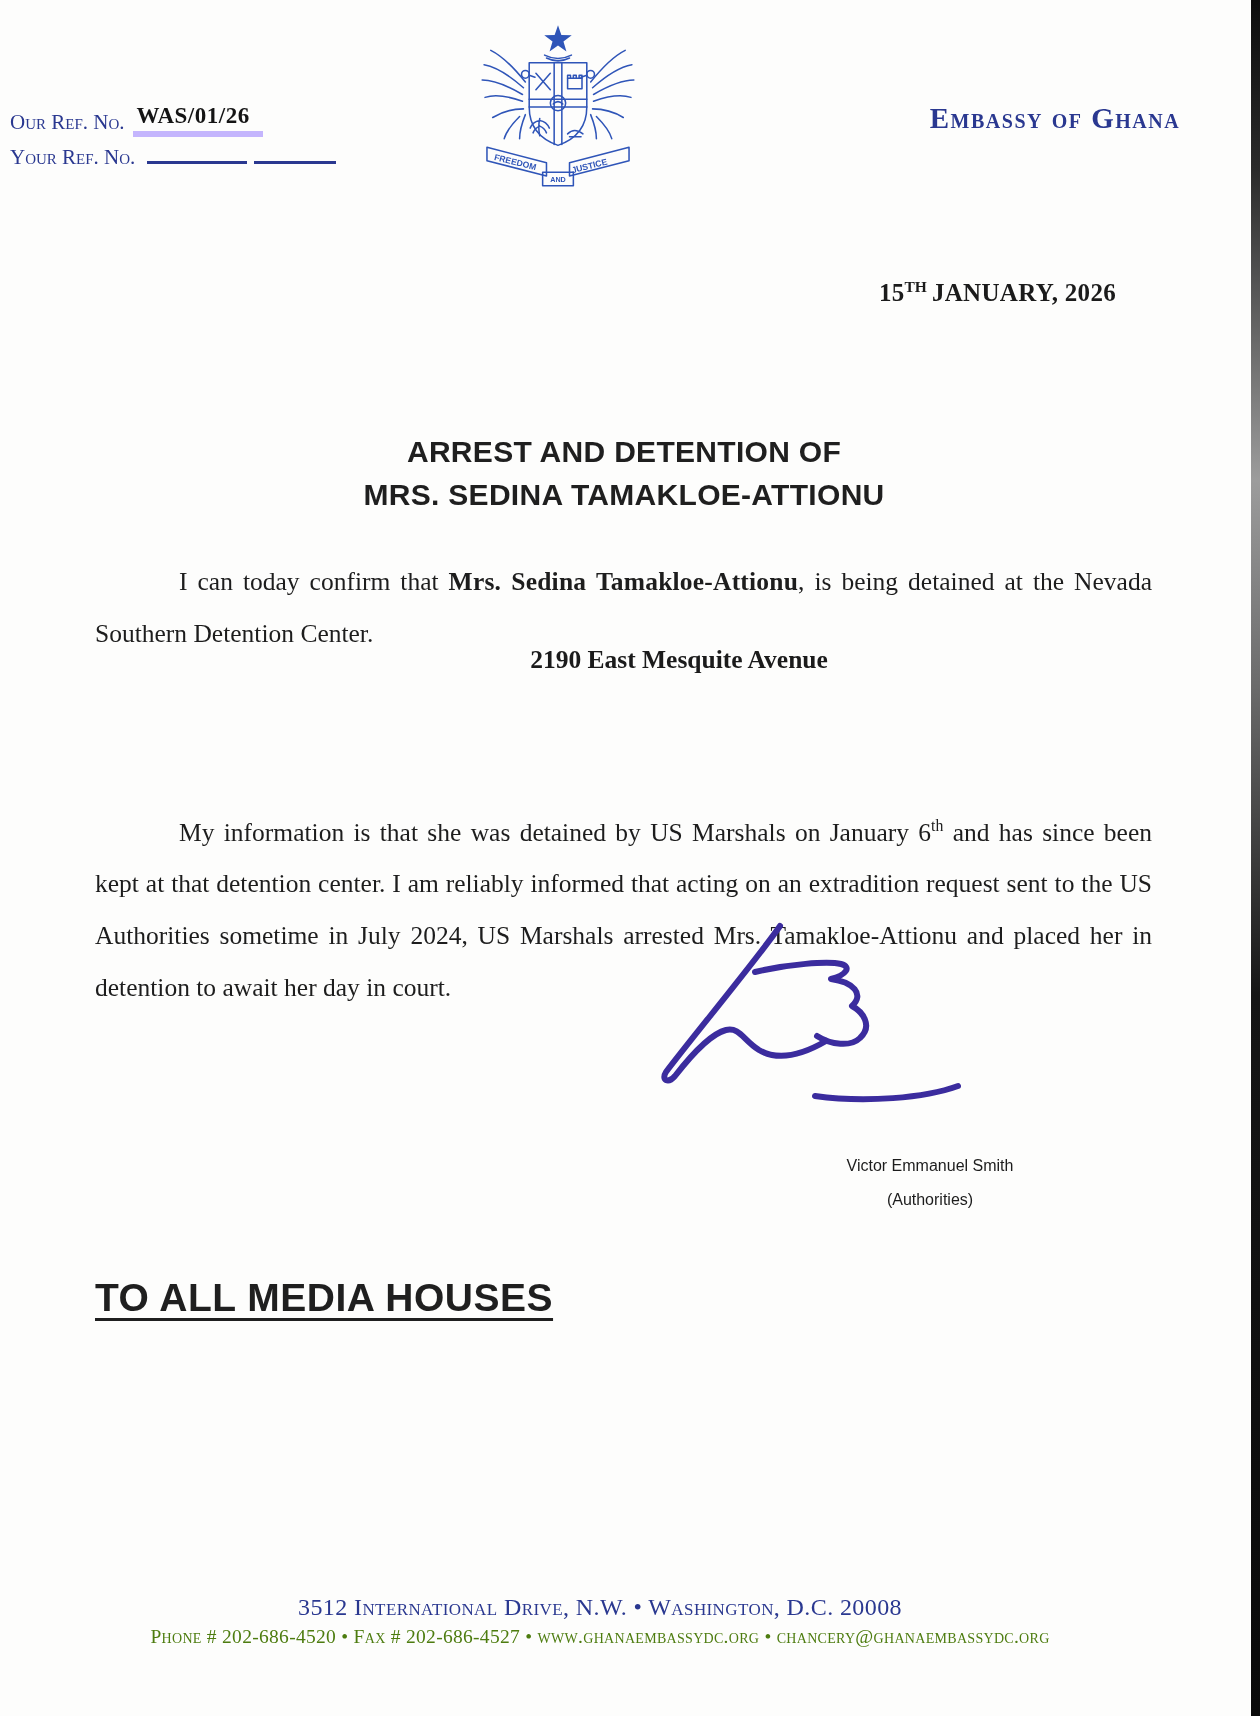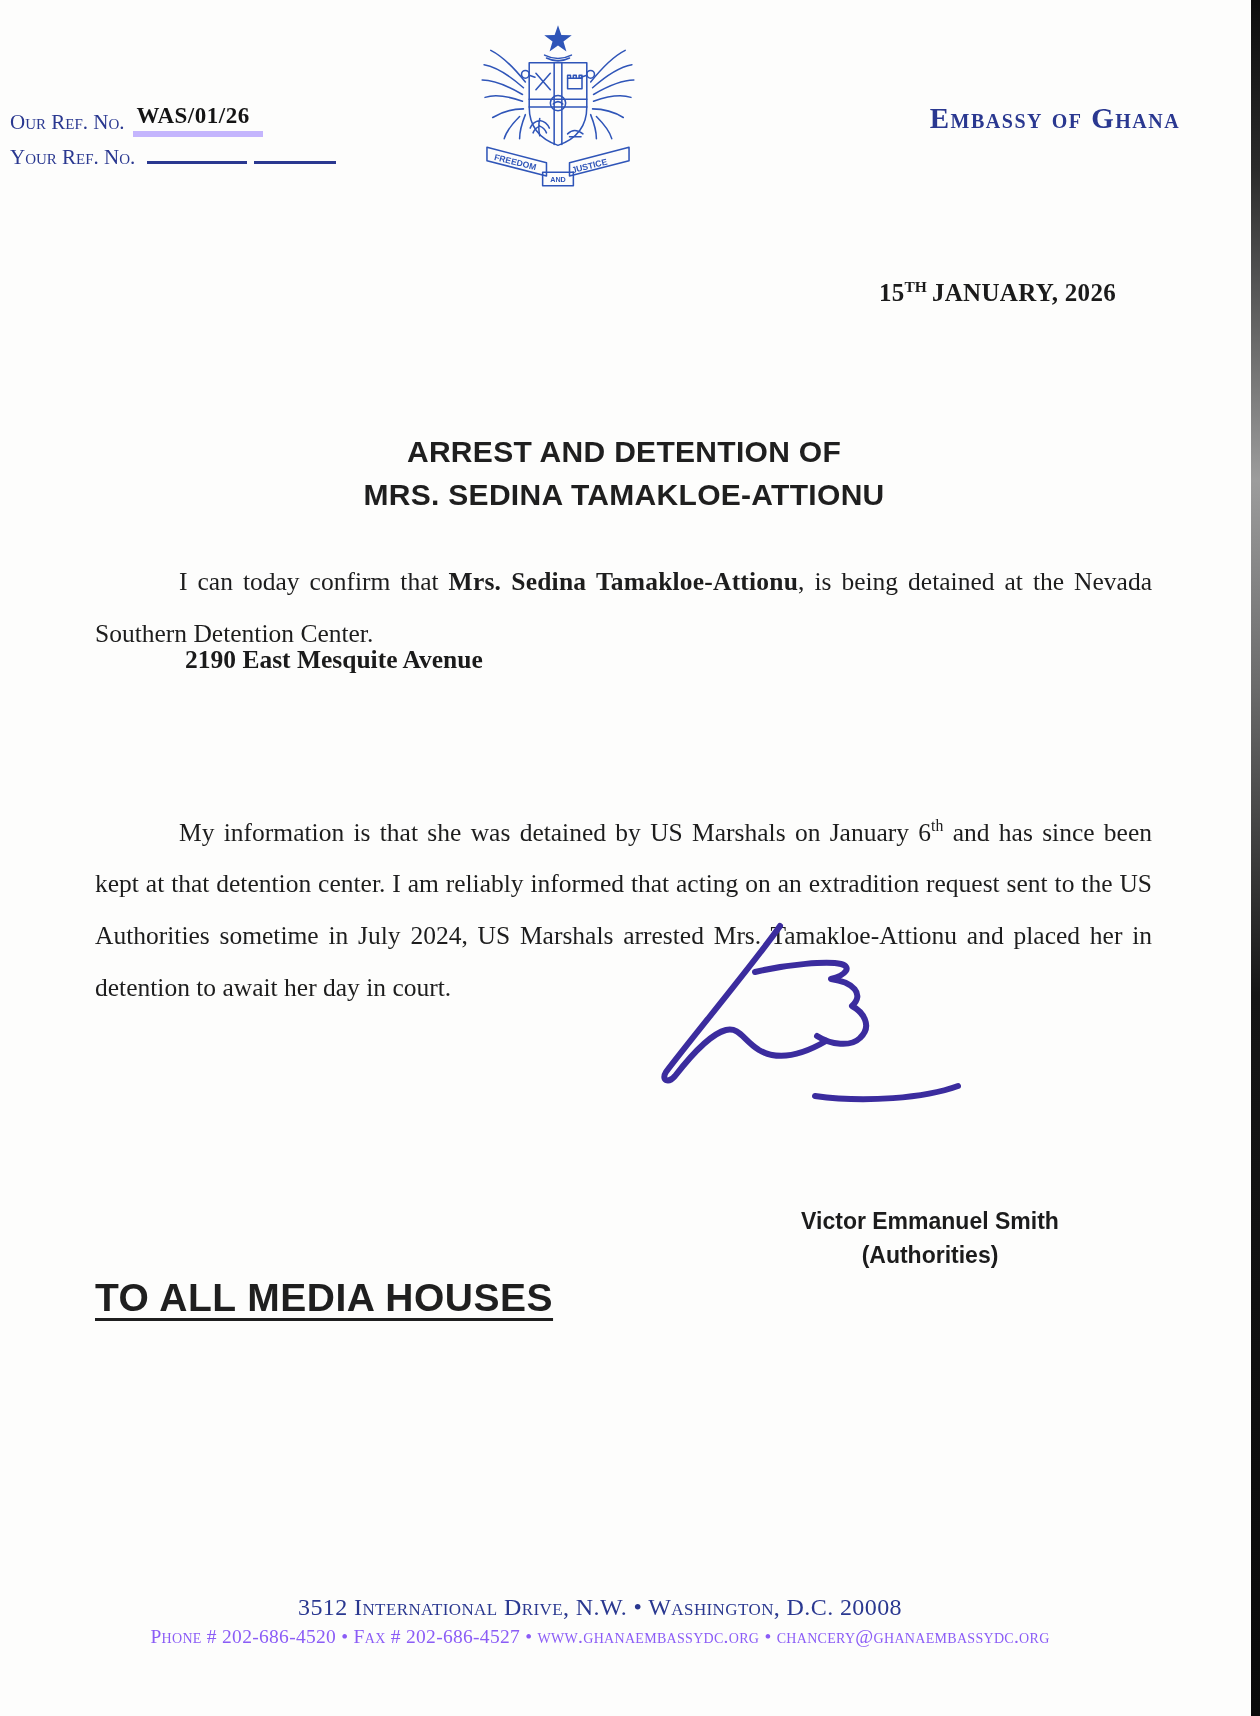--- a/index.html
+++ b/index.html
@@ -62,48 +62,48 @@
     left:95px;width:1057px;
     font-size:25.5px;line-height:52px;text-align:justify;color:#1d1d1d;
   }
   .para.indent{text-indent:84px;}
   .p1{top:530px;}
   .p2{top:774px;}
   .para b{letter-spacing:0.2px;}
   .para sup{font-size:0.62em;}
 
   .address-block{
-    left:100px;top:633px;width:1057px;padding-left:85px;box-sizing:border-box;
-    font-weight:bold;font-size:25.5px;line-height:54px;color:#1b1b1b;
+    left:108px;top:633px;width:1057px;padding-left:85px;box-sizing:border-box;
+    text-align:center;font-weight:bold;font-size:25.5px;line-height:54px;color:#1b1b1b;
   }
 
   
   .signature-svg{left:640px;top:912px;width:330px;height:205px;}
   .signer-block{
-    left:745px;top:1204px;width:370px;text-align:center;
+    left:745px;top:1149px;width:370px;text-align:center;
     font-family:"Liberation Sans","DejaVu Sans",sans-serif;
-    font-weight:bold;font-size:23px;line-height:34px;color:#1c1c1c;
+    font-weight:normal;font-size:16px;line-height:34px;color:#1c1c1c;
   }
 
   
   .addressee{
     left:95px;top:1276px;
     font-family:"Liberation Sans","DejaVu Sans",sans-serif;
     font-weight:bold;font-size:39px;color:#1f1f1f;letter-spacing:0.5px;
     text-decoration:underline;text-decoration-thickness:3px;text-underline-offset:7px;
   }
 
   
   .footer-line1{
     left:0;top:1594px;width:1200px;text-align:center;
     font-variant:small-caps;font-size:24px;color:#2a3890;letter-spacing:0.4px;
   }
   .footer-line2{
     left:0;top:1626px;width:1200px;text-align:center;
-    font-variant:small-caps;font-size:19.5px;color:#8b5cf6;letter-spacing:0.3px;
+    font-variant:small-caps;font-size:19.5px;color:#4d7c0f;letter-spacing:0.3px;
   }
 </style>
 </head>
 <body>
 
 <div class="paper">
 
   <div class="abs ref-block sc">
     <div class="ref-row">
       <span>Our Ref. No.</span><span class="ref-value" style="font-variant:normal;">WAS/01/26</span>

